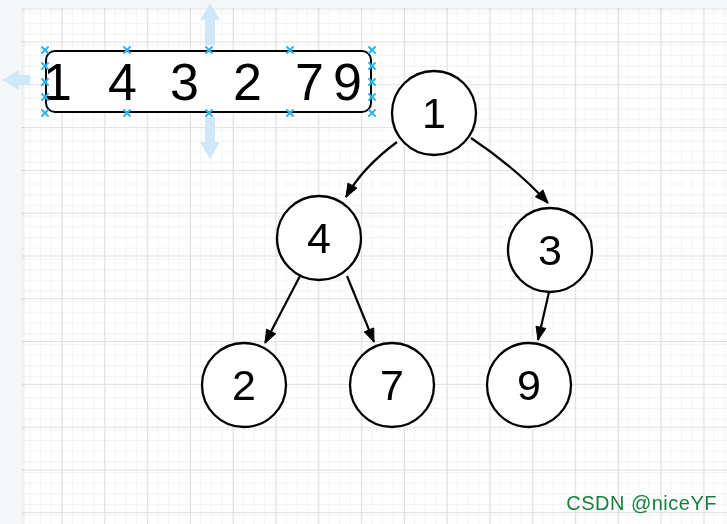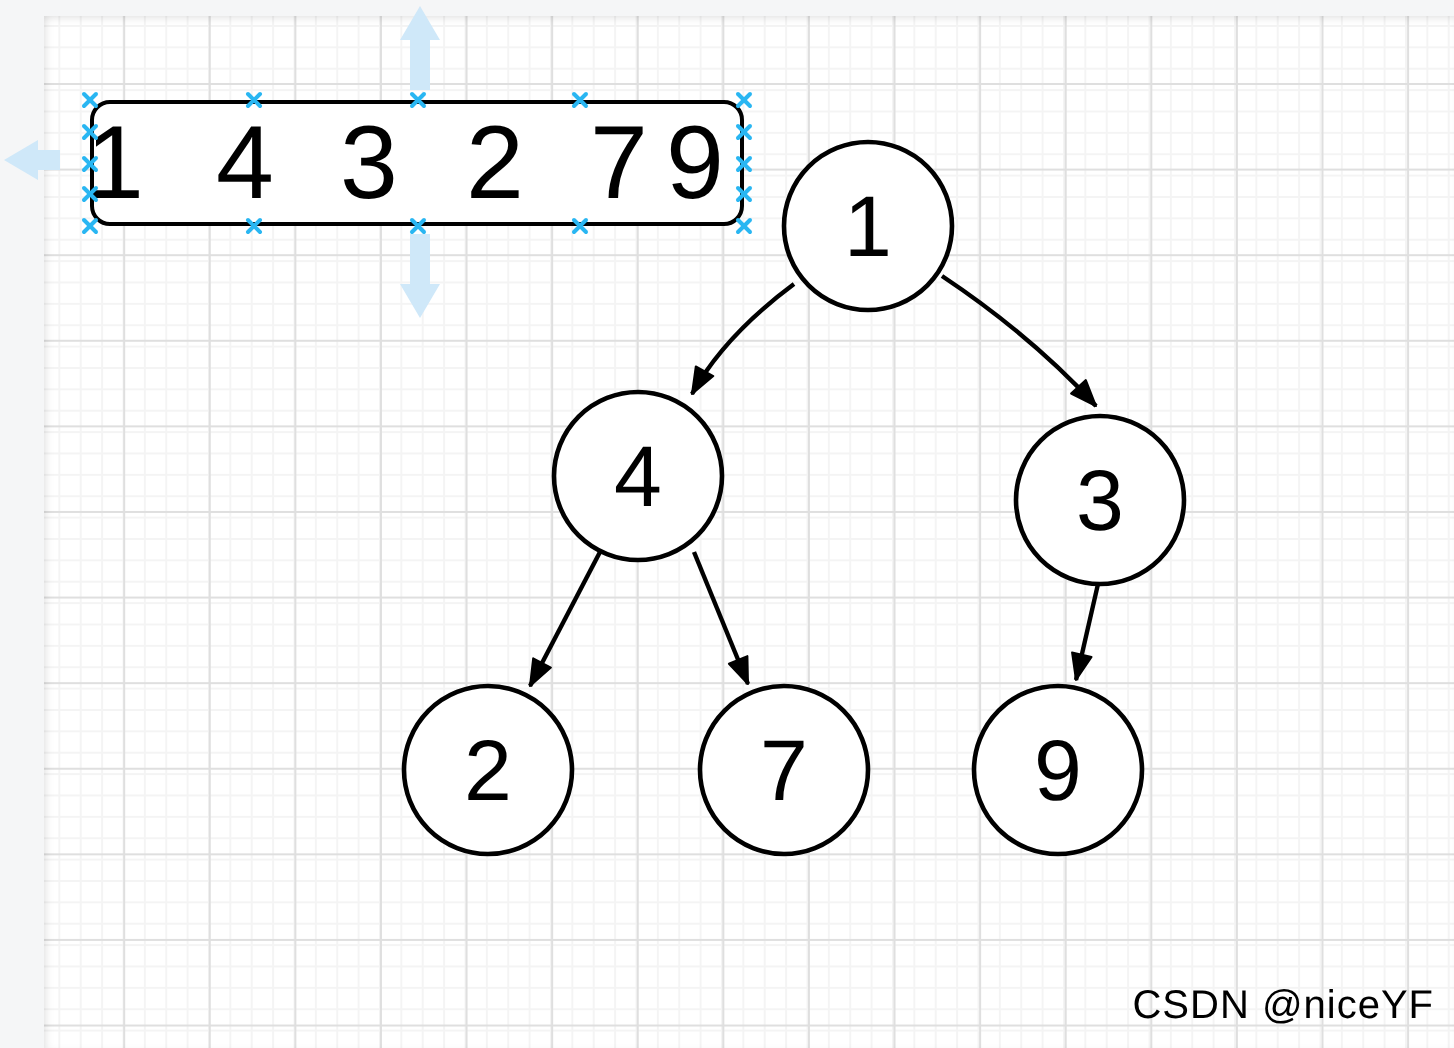--- a/index.html
+++ b/index.html
@@ -169,13 +169,13 @@
 <svg class="dir-arrow" style="left:198px; top:2px" width="24" height="44">
   <polygon points="12,1 22,18 17,18 17,43 7,43 7,18 2,18" fill="#cfe8f9"></polygon>
 </svg>
 <svg class="dir-arrow" style="left:198px; top:116px" width="24" height="44">
   <polygon points="12,43 22,26 17,26 17,1 7,1 7,26 2,26" fill="#cfe8f9"></polygon>
 </svg>
 <svg class="dir-arrow" style="left:1px; top:69px" width="30" height="22">
   <polygon points="1,11 18,1 18,6 29,6 29,16 18,16 18,21" fill="#cfe8f9"></polygon>
 </svg>
 
-<div class="watermark" style="color: #000000;">CSDN @niceYF</div>
+<div class="watermark" style="color: #15803d;">CSDN @niceYF</div>
 
 </body></html>

